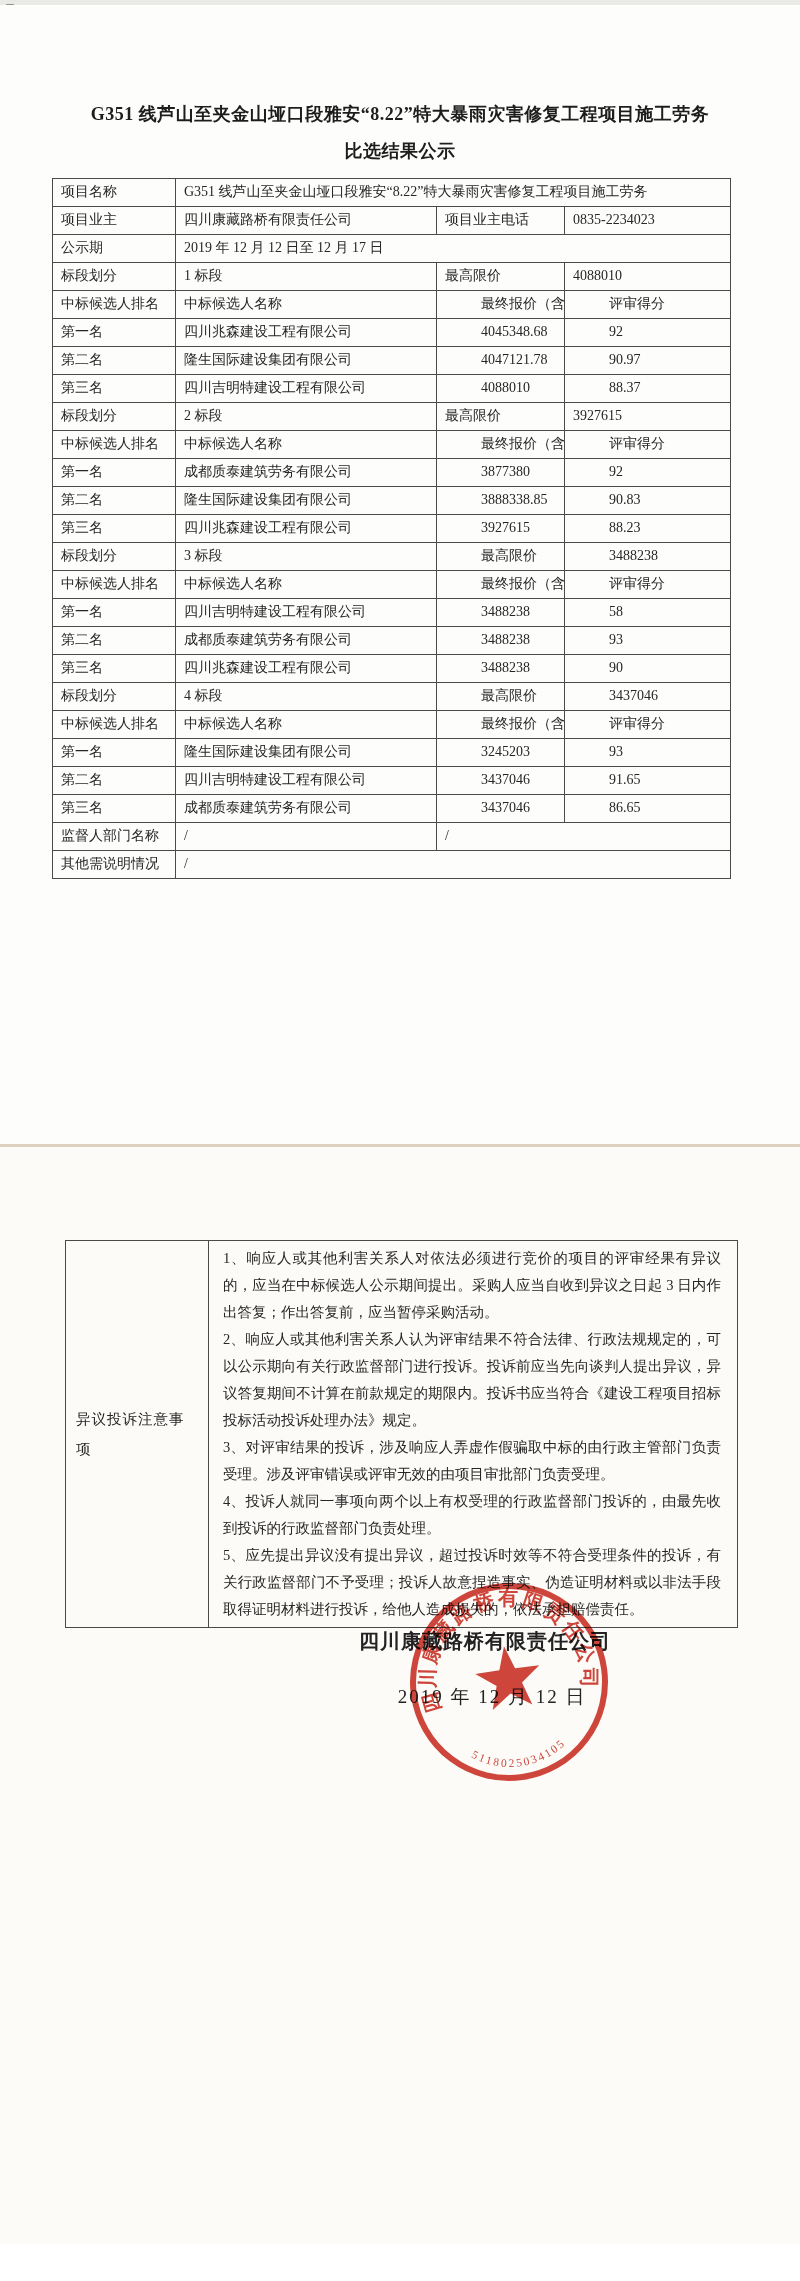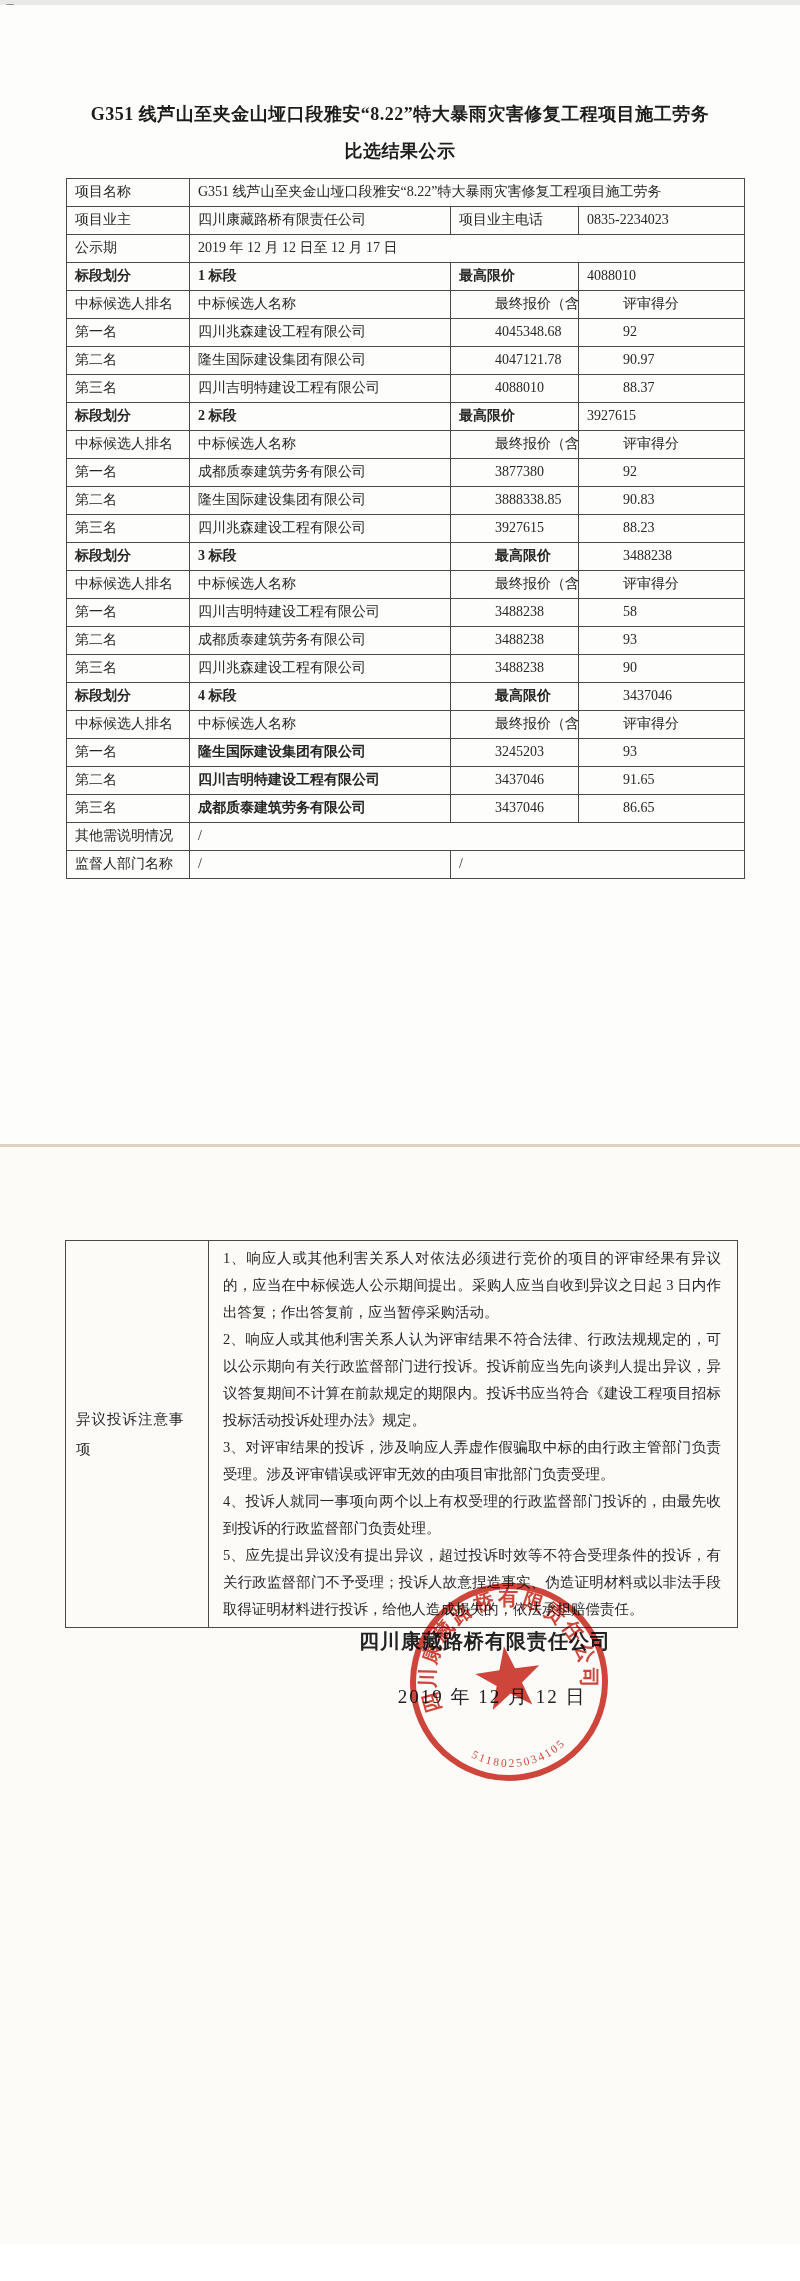--- a/index.html
+++ b/index.html
@@ -13,26 +13,26 @@
   .scan-speck{position:absolute;top:4px;left:6px;width:8px;height:6px;background:#8f8f8c;border-radius:1px;}
   .page{position:absolute;left:0;width:800px;}
   .page1{top:5px;height:1140px;background:#fdfdfb;}
   .page2{top:1147px;height:1134px;background:#fcfbf8;}
   .page-divider{position:absolute;top:1144px;left:0;width:800px;height:3px;background:#ddd2c0;}
 
   .title{position:absolute;top:84px;left:0;width:800px;text-align:center;
     font-size:18px;font-weight:bold;line-height:37px;color:#1d1d1d;letter-spacing:.5px;}
   .title span{display:block;}
 
-  table.results{position:absolute;top:178px;left:66px;width:678px;
+  table.results{position:absolute;top:178px;left:52px;width:678px;
     border-collapse:collapse;table-layout:fixed;font-size:14px;}
   table.results td{border:1px solid #4a4a4a;height:27px;padding:0 8px;
     line-height:1.2;overflow:hidden;white-space:nowrap;text-align:left;}
   table.results td.c{text-align:left;padding-left:44px;}
-  table.results td.b{font-weight:bold;margin-left:32px;}
+  table.results td.b{font-weight:normal;margin-left:32px;}
 
   table.notes{position:absolute;top:1240px;left:65px;width:673px;height:380px;
     border-collapse:collapse;table-layout:fixed;font-size:14.5px;}
   table.notes td{border:1px solid #4a4a4a;vertical-align:middle;}
   td.notes-label{width:122px;padding:0 10px;line-height:2.1;letter-spacing:1px;}
   td.notes-body{padding:4px 16px 4px 14px;line-height:27px;text-align:justify;}
   .note-p{margin:0;}
 
   .sign-company{position:absolute;top:1628px;left:285px;width:400px;text-align:center;
     font-size:20px;font-weight:600;letter-spacing:1px;color:#222;}
@@ -199,27 +199,27 @@
           <td class="c ">3437046</td>
           <td class="c ">91.65</td>
         </tr>
         <tr>
           <td class="">第三名</td>
           <td class="b">成都质泰建筑劳务有限公司</td>
           <td class="c ">3437046</td>
           <td class="c ">86.65</td>
         </tr>
         <tr>
-          <td class="">其他需说明情况</td>
-          <td colspan="3" class="">/</td>
-        </tr>
-        <tr>
           <td class="">监督人部门名称</td>
           <td class="">/</td>
           <td colspan="2" class="">/</td>
+        </tr>
+        <tr>
+          <td class="">其他需说明情况</td>
+          <td colspan="3" class="">/</td>
         </tr>
       </tbody>
   </table>
 
   <table class="notes">
     <tbody>
       <tr>
         <td class="notes-label">异议投诉注意事项</td>
         <td class="notes-body" id="notesBody">
             <div class="note-p">1、响应人或其他利害关系人对依法必须进行竞价的项目的评审经果有异议的，应当在中标候选人公示期间提出。采购人应当自收到异议之日起 3 日内作出答复；作出答复前，应当暂停采购活动。</div>

